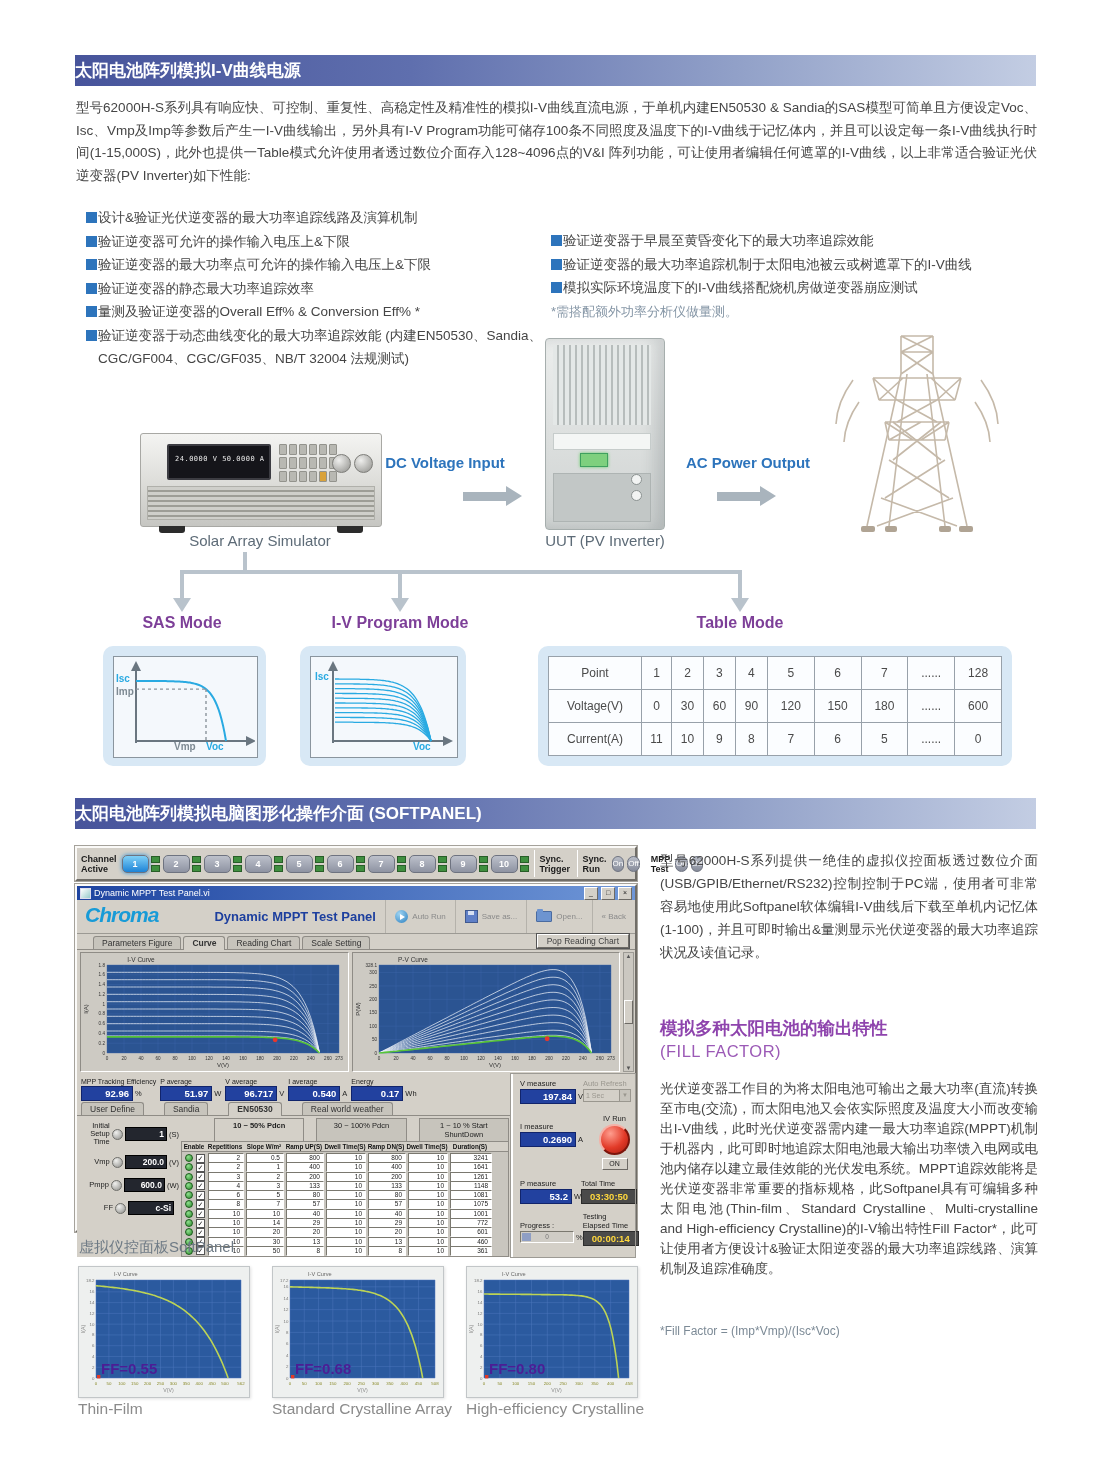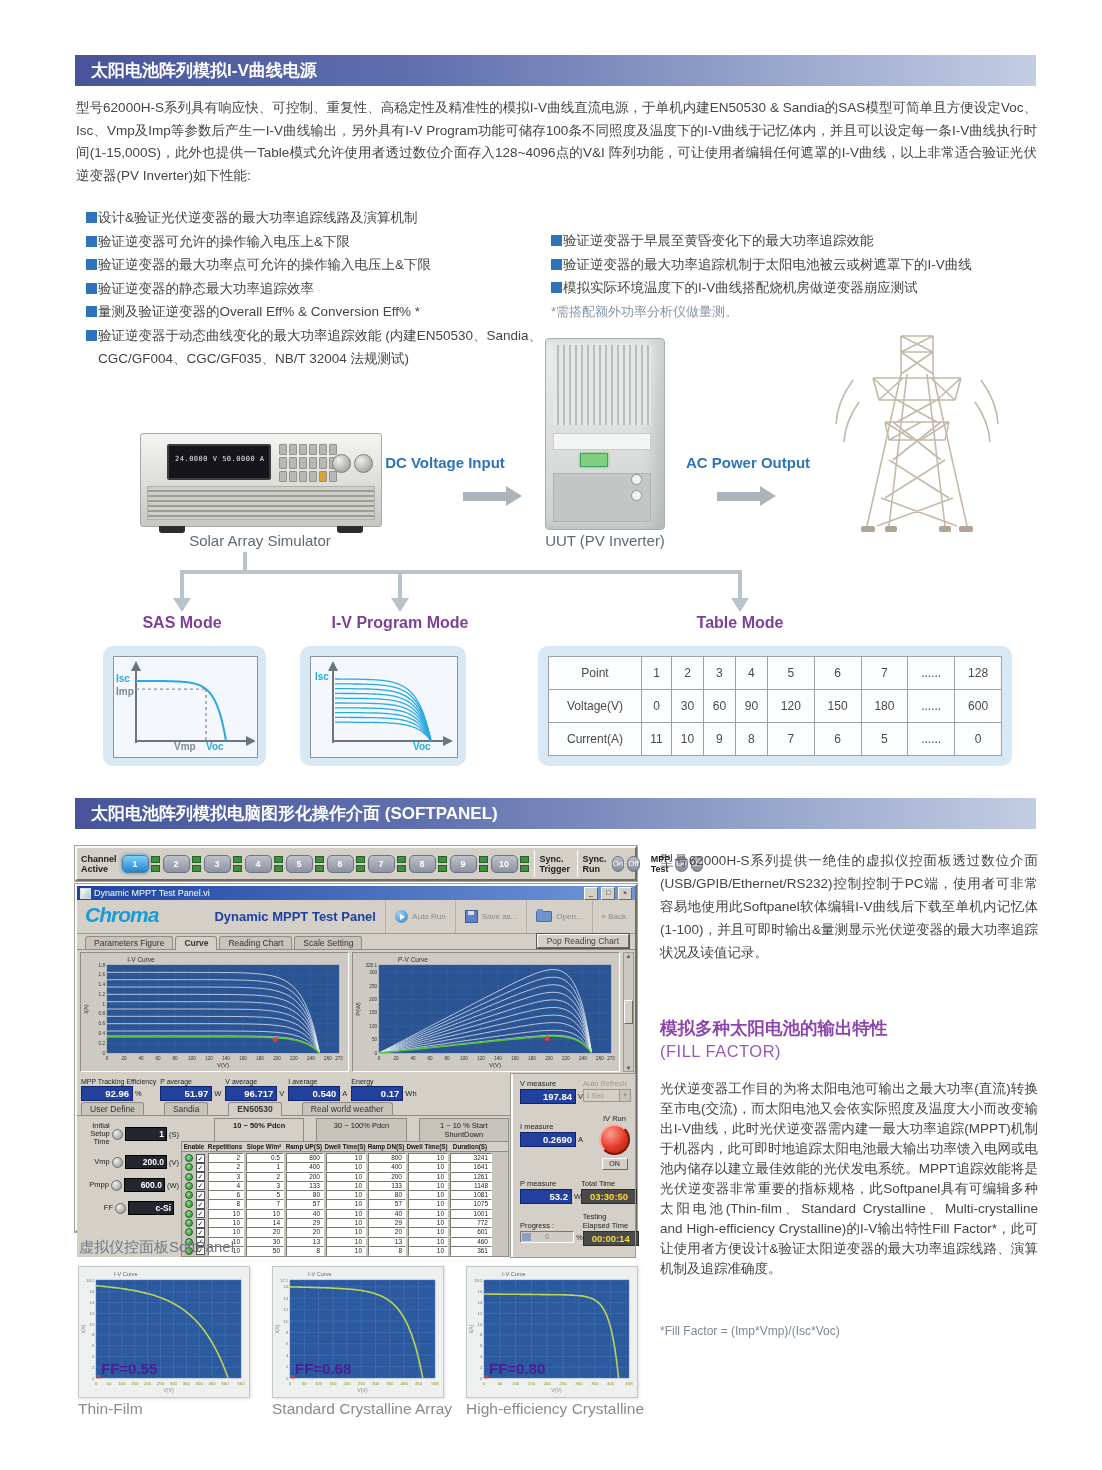--- a/index.html
+++ b/index.html
@@ -2,21 +2,21 @@
 <html><head>
 <meta charset="utf-8">
 <style>
   html,body{margin:0;padding:0;background:#fff;}
   .page{position:relative;width:1102px;height:1470px;background:#fff;overflow:hidden;
         font-family:"Liberation Sans","DejaVu Sans",sans-serif;color:#424242;}
 
   
   .sec-header{position:absolute;left:75px;width:961px;height:31px;box-sizing:border-box;
     background:linear-gradient(90deg,#47549b 0%,#5f6fae 35%,#93a2c9 70%,#c3cde3 100%);
-    color:#fff;font-size:17px;font-weight:bold;line-height:31px;padding-left:16px;}
+    color:#fff;font-size:17px;font-weight:bold;line-height:31px;padding-left:0;}
   #hdr1{top:55px}#hdr2{top:798px}
 
   
   .intro{position:absolute;left:76px;top:97px;width:961px;font-size:13.5px;line-height:22.5px;
     text-align:justify;color:#454545;}
   .bullets{position:absolute;list-style:none;margin:0;padding:0;}
   #bullets-left{left:86px;top:206px;width:458px;}
   #bullets-right{left:551px;top:229px;width:488px;}
   .bullets li{position:relative;padding-left:12px;font-size:13.5px;line-height:23.5px;color:#454545;}
   .bullets li::before{content:"";position:absolute;left:0;top:6px;width:11px;height:11px;background:#2d74bc;}
@@ -97,21 +97,21 @@
   .panel-title{flex:1;text-align:center;font-size:13px;font-weight:bold;color:#1d3f9e;line-height:33px;}
   .tool-btn{display:flex;align-items:center;gap:4px;font-size:8px;line-height:9px;color:#8a8a8a;
     padding:0 9px;border-left:1px solid #b5b2ab;}
   .icon-play{width:13px;height:13px;border-radius:50%;background:radial-gradient(circle at 35% 30%,#9fd4f2,#2a7fc0);position:relative;}
   .icon-play::after{content:"";position:absolute;left:5px;top:3.5px;border-left:5px solid #fff;
     border-top:3px solid transparent;border-bottom:3px solid transparent;}
   .icon-disk{width:11px;height:11px;background:#5f7fc7;border:1px solid #40598f;position:relative;}
   .icon-disk::after{content:"";position:absolute;left:2px;top:0;width:6px;height:4px;background:#d7e0f2;}
   .icon-folder{width:14px;height:9px;background:#6d94d0;border:1px solid #4a6ba0;border-radius:1px;position:relative;}
   .icon-folder::before{content:"";position:absolute;left:0;top:-3px;width:6px;height:3px;background:#6d94d0;border-radius:1px 1px 0 0;}
-  .tabstrip{height:15px;background:#d4d0c8;display:flex;align-items:flex-end;padding-left:8px;gap:2px;
+  .tabstrip{height:15px;background:#d4d0c8;display:flex;align-items:flex-end;padding-left:16px;gap:2px;
     border-bottom:1px solid #8f8c86;flex:none;}
   .tab{font-size:8.5px;padding:1px 8px 1px;border:1px solid #8f8c86;border-bottom:none;
     background:#c7c4bc;color:#333;border-radius:3px 3px 0 0;}
   .tab.active{background:#d4d0c8;font-weight:bold;position:relative;top:1px;padding-bottom:2px;}
   .pop-btn{margin-left:auto;margin-right:6px;margin-bottom:1px;font-size:8.5px;padding:1px 9px;
     background:#d4d0c8;border:1px solid;border-color:#fff #6d6a65 #6d6a65 #fff;box-shadow:0 0 0 1px #555;}
   .charts{height:120px;display:flex;gap:3px;padding:2px 1px 2px 3px;background:#d4d0c8;flex:none;}
   .chart-panel{flex:1;background:#cdcac3;border:1px solid;border-color:#8f8c86 #fff #fff #8f8c86;position:relative;}
   .vscroll{width:9px;background:#cbc8c1;border:1px solid #9c9a94;display:flex;flex-direction:column;
     justify-content:space-between;font-size:6px;text-align:center;color:#555;}

